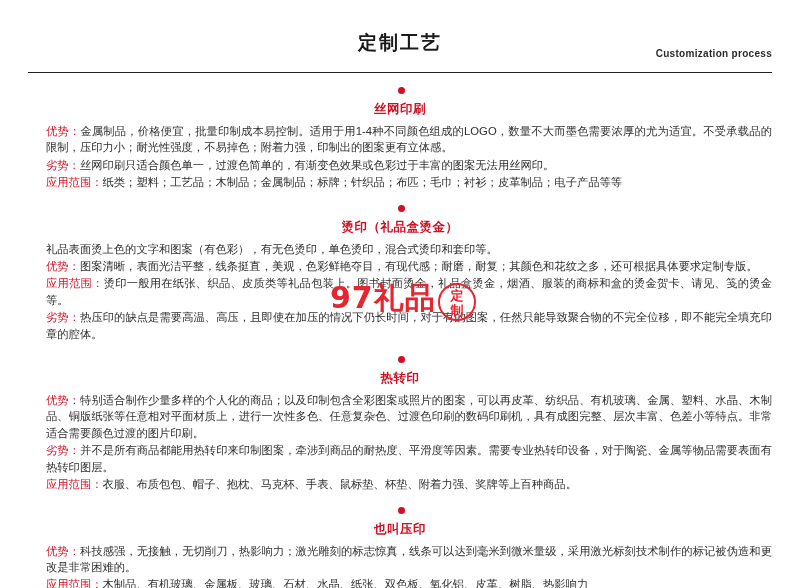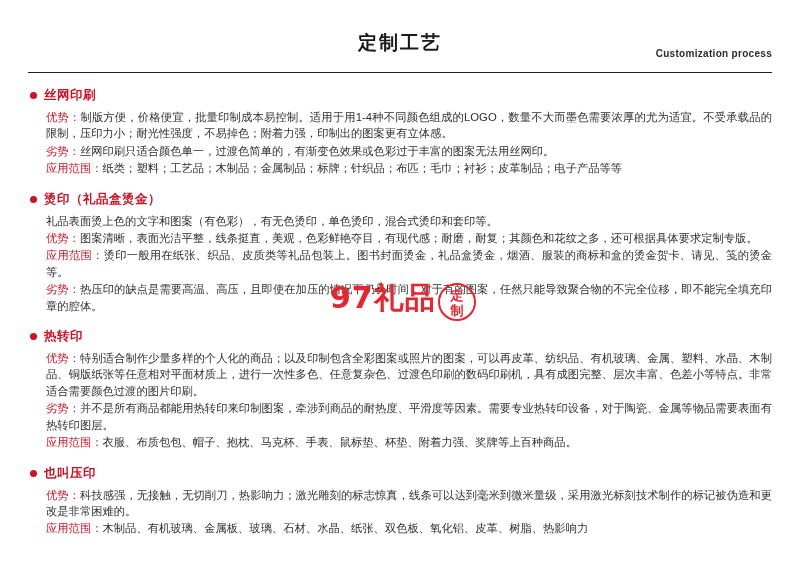--- a/index.html
+++ b/index.html
@@ -50,20 +50,21 @@
   }
   
   .section {
     margin-top: 14px;
   }
   .sec-head {
     display: flex;
     align-items: center;
     gap: 7px;
     margin-bottom: 5px;
+    flex-direction: column;
   }
   .bullet {
     width: 7px;
     height: 7px;
     border-radius: 50%;
     background: #cf1124;
     flex: 0 0 auto;
     margin-left: 2px;
   }
   .sec-title {
@@ -123,21 +124,21 @@
     <div class="main-title">定制工艺</div>
     <div class="sub-title">Customization process</div>
   </div>
   <div class="rule"></div>
 
   <div class="section">
     <div class="sec-head">
       <span class="bullet"></span>
       <span class="sec-title">丝网印刷</span>
     </div>
-    <p class="para"><span class="lbl">优势：</span><span>制版方便，价格便宜，批量印制成本易控制。适用于用1-4种不同颜色组成的LOGO，数量不大而墨色需要浓厚的尤为适宜。不受承载品的限制，压印力小；耐光性强度，不易掉色；附着力强，印制出的图案更有立体感。</span></p>
+    <p class="para"><span class="lbl">优势：</span><span>金属制品，价格便宜，批量印制成本易控制。适用于用1-4种不同颜色组成的LOGO，数量不大而墨色需要浓厚的尤为适宜。不受承载品的限制，压印力小；耐光性强度，不易掉色；附着力强，印制出的图案更有立体感。</span></p>
     <p class="para"><span class="lbl">劣势：</span><span>丝网印刷只适合颜色单一，过渡色简单的，有渐变色效果或色彩过于丰富的图案无法用丝网印。</span></p>
     <p class="para"><span class="lbl">应用范围：</span><span>纸类；塑料；工艺品；木制品；金属制品；标牌；针织品；布匹；毛巾；衬衫；皮革制品；电子产品等等</span></p>
   </div>
 
   <div class="section">
     <div class="sec-head">
       <span class="bullet"></span>
       <span class="sec-title">烫印（礼品盒烫金）</span>
     </div>
     <p class="para"><span class="lbl"></span><span>礼品表面烫上色的文字和图案（有色彩），有无色烫印，单色烫印，混合式烫印和套印等。</span></p>

